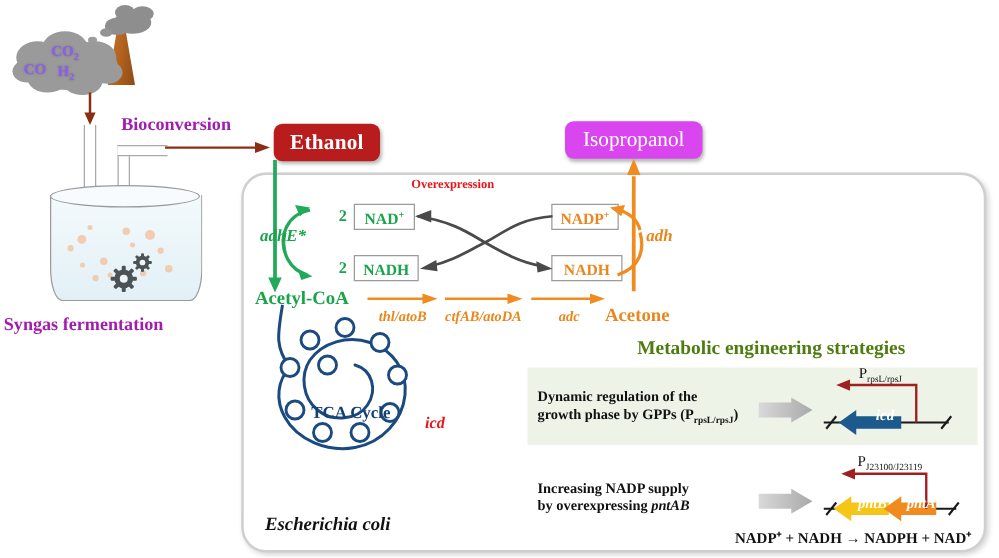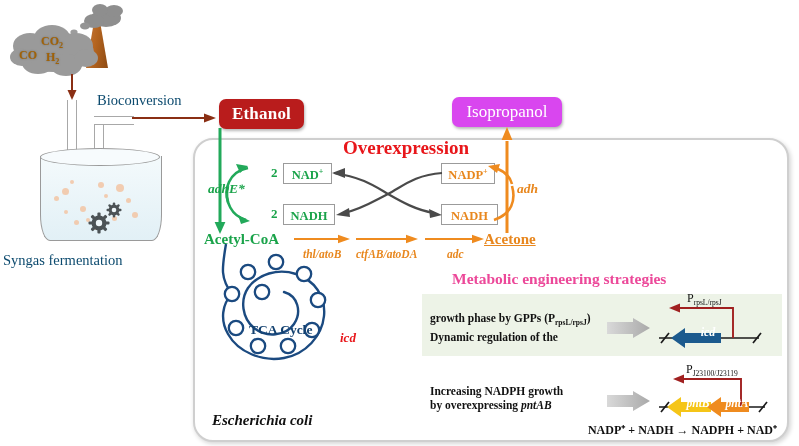--- a/index.html
+++ b/index.html
@@ -7,36 +7,36 @@
        font-family:"Liberation Serif",serif;}
   .abs{position:absolute;}
   .nosel{user-select:none;}
 
   
   #flask-body{left:86px;top:22px;width:22px;height:46px;
     background:linear-gradient(100deg,#c6773a 0%,#b4641f 45%,#8d4a13 100%);
     clip-path:polygon(36% 0,64% 0,100% 100%,0% 100%);}
   #flask-neck{left:92px;top:14px;width:10px;height:12px;
     background:linear-gradient(100deg,#c07438 0%,#9d5317 100%);border-radius:2px 2px 0 0;}
-  .gaslabel{position:absolute;color:#a16207;font-weight:bold;
+  .gaslabel{position:absolute;color:#8b5cf6;font-weight:bold;
     font-family:"Liberation Serif",serif;text-shadow:0 0 2px #6f6f6f;}
 
   #vessel{left:40px;top:148px;width:122px;height:100px;}
   #vessel-wall{left:0;top:8px;width:120px;height:84px;border:1.4px solid #9a9a9a;
     border-top:none;border-radius:0 0 10px 10px / 0 0 26px 26px;
     background:linear-gradient(180deg,#f4fafc 0%,#e9f4f8 60%,#e2f0f6 100%);}
   #vessel-top{left:0;top:0px;width:120px;height:18px;border:1.4px solid #9a9a9a;
     border-radius:50%;background:#f7fbfd;box-sizing:border-box;}
   .bubble{position:absolute;border-radius:50%;background:#f2c4a3;opacity:.85;}
 
   .pipe{position:absolute;background:#ffffff;border-left:1.2px solid #a8a8a8;
         border-right:1.2px solid #a8a8a8;}
 
   
-  .t-brown{color:#0c4a6e;font-weight:normal;}
+  .t-brown{color:#a21caf;font-weight:bold;}
   .t-green{color:#1aa34a;font-weight:bold;}
   .t-orange{color:#e8871e;font-weight:bold;}
   .t-red{color:#e8161a;font-weight:bold;}
 
   
   #ethanol-box{left:219px;top:99px;width:85px;height:30px;background:#b91c1c;
     border-radius:7px;color:#fff;font-weight:bold;font-size:17px;
     display:flex;align-items:center;justify-content:center;
     box-shadow:1px 2px 3px rgba(0,0,0,.28);letter-spacing:.2px;}
   #isopropanol-box{left:452px;top:97px;width:110px;height:30px;background:#d946ef;
@@ -48,22 +48,22 @@
   #cell{left:193px;top:138px;width:592px;height:300px;
     border:2.2px solid #cfcfcf;border-radius:20px;background:#ffffff;
     box-shadow:1.5px 2px 4px rgba(0,0,0,.16);}
 
   .cofbox{position:absolute;border:1.3px solid #9b9b9b;background:#fff;
     display:flex;align-items:flex-end;justify-content:center;
     font-weight:bold;font-size:12.5px;font-family:"Liberation Serif",serif;}
   .sup{font-size:8px;vertical-align:super;}
 
   
-  #strat-title{left:452px;top:270px;width:330px;text-align:left;
-    font-size:15.5px;color:#ec4899;font-weight:bold;}
+  #strat-title{left:452px;top:270px;width:330px;text-align:center;
+    font-size:15.5px;color:#4d7c0f;font-weight:bold;}
   .strat-row{position:absolute;background:#edf3e7;}
   .strat-text{position:absolute;font-size:11.5px;color:#111;font-weight:bold;
     line-height:14px;}
   .gene-arrow{position:absolute;display:flex;align-items:center;
     justify-content:center;font-style:italic;font-weight:bold;color:#fff;}
   .promoter-label{position:absolute;font-weight:normal;color:#111;font-size:12px;}
   .sub{font-size:7.5px;vertical-align:sub;}
 
   #rxn-eq{left:575px;top:421px;width:215px;text-align:center;font-size:12px;
     color:#111;font-weight:bold;}
@@ -209,26 +209,26 @@
   <path d="M 4 48 C 4 48 4 48 4 48" stroke="none" fill="none"></path>
   <path d="M 6 48 C 34 47 46 36 58 29 C 72 21 86 12 106 9" stroke="none" fill="none"></path>
   <path d="M 10 49 C 36 46 48 35 58 29 C 72 21 86 12 104 9" stroke="none" fill="none"></path>
   <path d="M 8 48 C 34 46 48 36 58 29 C 70 22 86 12 104 9" stroke="none" fill="none"></path>
   <path d="M 4 8 C 32 12 46 22 58 29 C 72 37 86 45 104 48" stroke="#4a4a4a" stroke-width="2.2" fill="none"></path>
   <polygon points="112,50 99,44 100,53" fill="#4a4a4a"></polygon>
   <path d="M 10 9 C 10 9 10 9 10 9" stroke="none"></path>
   <polygon points="2,8 15,3 15,13" fill="#4a4a4a"></polygon>
 </svg>
 
-<div class="abs t-red nosel" style="left:329px;top:140px;width:140px;text-align:right;font-size:19px;line-height:16px;">
+<div class="abs t-red nosel" style="left:329px;top:140px;width:140px;text-align:left;font-size:10px;line-height:16px;">
   <div>Overexpression</div>
 </div>
 
 <div class="abs t-green nosel" style="left:204px;top:231px;font-size:15px;">Acetyl-CoA</div>
-<div class="abs t-orange nosel" style="left:484px;top:231px;font-size:15px;text-decoration:underline;">Acetone</div>
+<div class="abs t-orange nosel" style="left:484px;top:245px;font-size:15px;">Acetone</div>
 
 <svg class="abs" style="left:294px;top:232px;width:194px;height:14px;">
   <line x1="0" y1="7" x2="47" y2="7" stroke="#ef8b1f" stroke-width="2"></line>
   <polygon points="56,7 44,2.8 44,11.2" fill="#ef8b1f"></polygon>
   <line x1="62" y1="7" x2="115" y2="7" stroke="#ef8b1f" stroke-width="2"></line>
   <polygon points="124,7 112,2.8 112,11.2" fill="#ef8b1f"></polygon>
   <line x1="131" y1="7" x2="180" y2="7" stroke="#ef8b1f" stroke-width="2"></line>
   <polygon points="190,7 178,2.8 178,11.2" fill="#ef8b1f"></polygon>
 </svg>
 <div class="abs t-orange nosel" style="left:303px;top:248px;font-size:11.5px;font-style:italic;">thl/atoB</div>
@@ -263,22 +263,22 @@
   <circle cx="18" cy="88" r="7.2" fill="#fff" stroke="#1b4a80" stroke-width="2.3"></circle>
   <circle cx="44" cy="52" r="7.2" fill="#fff" stroke="#1b4a80" stroke-width="2.3"></circle>
 </svg>
 <div class="abs" id="tca-label">TCA Cycle</div>
 <div class="abs" id="icd-label">icd</div>
 
 <div class="abs" id="strat-title">Metabolic engineering strategies</div>
 
 <div class="strat-row" style="left:422px;top:294px;width:360px;height:62px;"></div>
 <div class="strat-text" style="left:430px;top:311px;width:180px;">
+  <div>Dynamic regulation of the</div>
   <div><span>growth phase by GPPs (P</span><span class="sub">rpsL/rpsJ</span><span>)</span></div>
-  <div>Dynamic regulation of the</div>
 </div>
 <svg class="abs" style="left:607px;top:318px;width:44px;height:20px;">
   <defs>
       <linearGradient id="g1" x1="0" y1="0" x2="1" y2="0">
     <stop offset="0%" stop-color="#d9d9d9"></stop>
         <stop offset="100%" stop-color="#a9a9a9"></stop>
   </linearGradient>
     </defs>
   <polygon points="0,4 26,4 26,0 43,10 26,20 26,16 0,16" fill="url(#g1)"></polygon>
 </svg>
@@ -291,21 +291,21 @@
   <path d="M 78 46 L 78 16 L 22 16" stroke="#a02020" stroke-width="1.9" fill="none"></path>
   <polygon points="14,16 25,11.5 25,20.5" fill="#a02020"></polygon>
 </svg>
 <div class="gene-arrow" style="left:691px;top:326px;width:34px;height:13px;font-size:12px;">icd</div>
 <div class="promoter-label" style="left:687px;top:291px;">
   <span>P</span><span class="sub">rpsL/rpsJ</span>
 </div>
 
 <div class="strat-row" style="left:422px;top:374px;width:360px;height:52px;background:#ffffff;"></div>
 <div class="strat-text" style="left:430px;top:384px;width:180px;">
-  <div>Increasing NADPH growth</div>
+  <div>Increasing NADP supply</div>
   <div><span>by overexpressing </span><span style="font-style:italic;">pntAB</span></div>
 </div>
 <svg class="abs" style="left:607px;top:391px;width:44px;height:20px;">
   <polygon points="0,4 26,4 26,0 43,10 26,20 26,16 0,16" fill="url(#g1)"></polygon>
 </svg>
 
 <svg class="abs" style="left:655px;top:365px;width:126px;height:52px;">
   <line x1="4" y1="42" x2="110" y2="42" stroke="#1a1a1a" stroke-width="1.7"></line>
   <line x1="6" y1="47" x2="14" y2="37" stroke="#1a1a1a" stroke-width="1.7"></line>
   <line x1="104" y1="47" x2="112" y2="37" stroke="#1a1a1a" stroke-width="1.7"></line>

